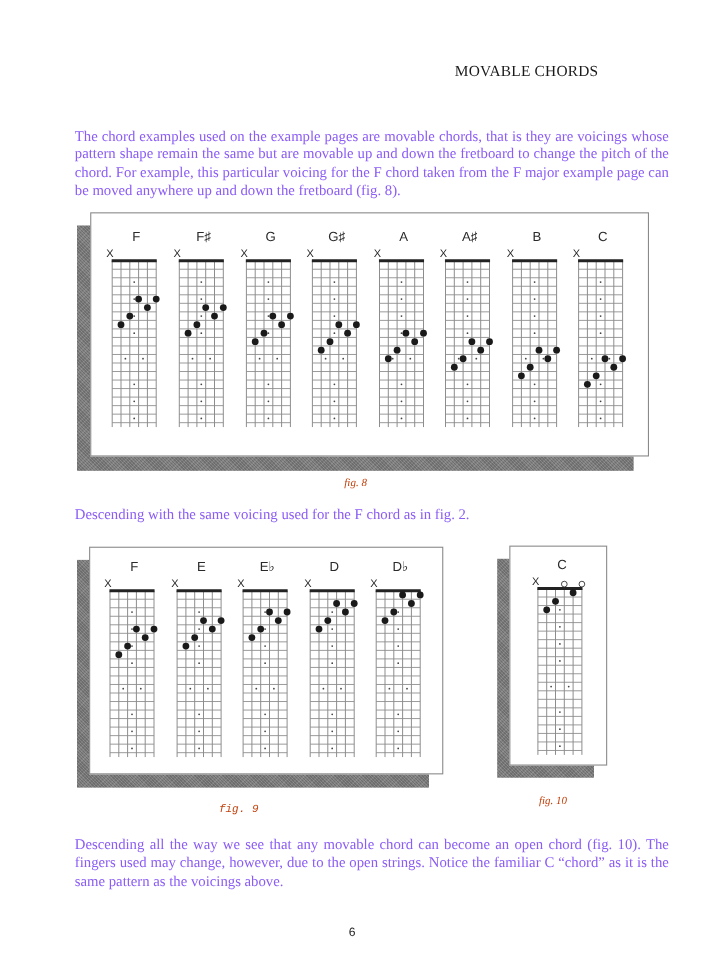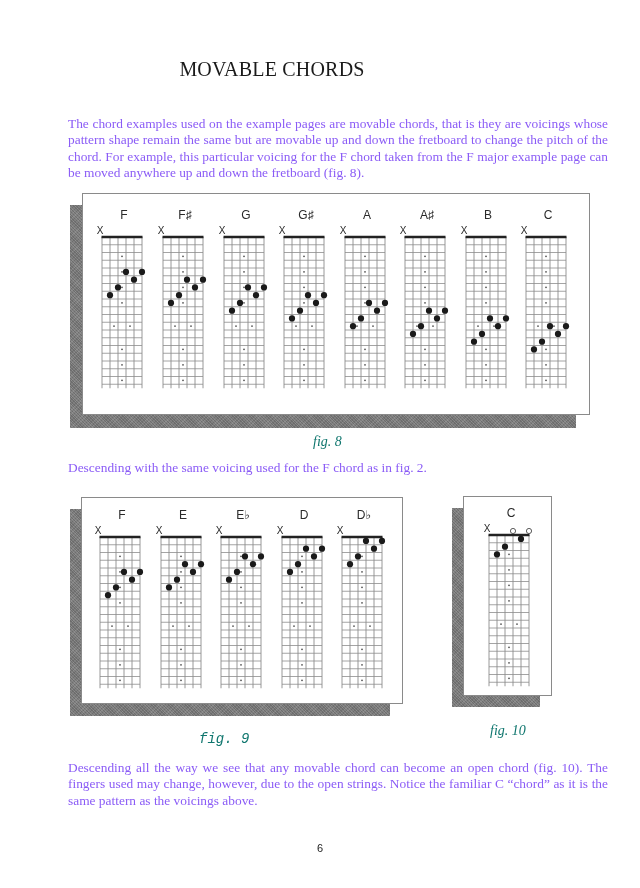--- a/index.html
+++ b/index.html
@@ -2,32 +2,32 @@
 <html><head>
 <meta charset="utf-8">
 <style>
   html, body { margin: 0; padding: 0; }
   body {
     width: 640px; height: 888px; background: #ffffff; position: relative; overflow: hidden;
     font-family: "Liberation Serif", serif; color: #1a1a1a;
   }
   .abs { position: absolute; }
   .title {
-    left: 0; width: 544px; top: 58px; text-align: center;
-    font-size: 20px; letter-spacing: 0.2px; color: #1a1a1a;
+    left: 0; width: 544px; top: 58px; text-align: right;
+    font-size: 14px; letter-spacing: 0.2px; color: #1a1a1a;
   }
   .para {
     left: 68px; width: 540px; font-size: 13.4px; line-height: 16.4px; color: #8b5cf6;
     text-align: justify;
   }
   .para.p1 { top: 116px; }
   .para.p2 { top: 460px; text-align: left; }
   .para.p3 { top: 760px; }
   .caption {
-    font-style: italic; font-size: 14px; color: #0f766e;
+    font-style: italic; font-size: 10px; color: #c2410c;
   }
   .page-num {
     left: 0; width: 640px; text-align: center; top: 842px;
     font-family: "Liberation Sans", sans-serif; font-size: 11px; color: #222;
   }
   .shadow {
     background: #7a7a7a;
     background-image:
       repeating-linear-gradient(45deg, rgba(255,255,255,0.10) 0 1px, rgba(0,0,0,0.06) 1px 2px),
       repeating-linear-gradient(-45deg, rgba(255,255,255,0.06) 0 1px, rgba(0,0,0,0.05) 1px 3px);

